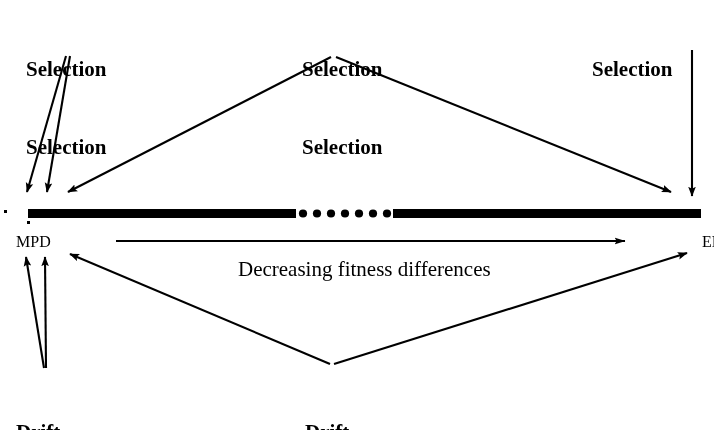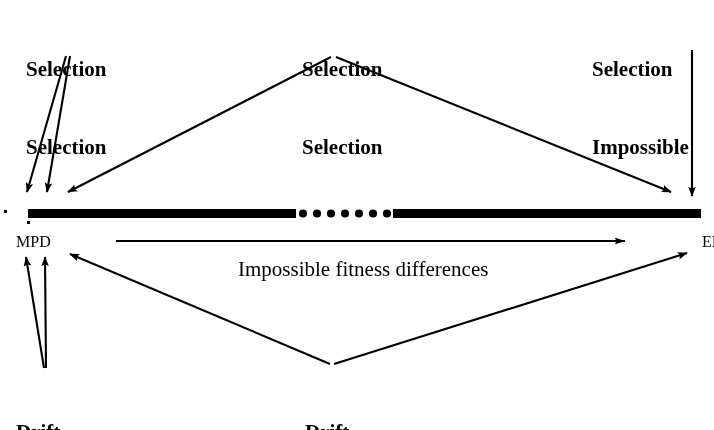--- a/index.html
+++ b/index.html
@@ -105,28 +105,27 @@
     <span>Selection</span>
   </div>
 
   <div class="lbl lbl-two-line" id="label-selection-possible">
     <span>Selection</span>
     <span>Selection</span>
   </div>
 
   <div class="lbl lbl-two-line" id="label-selection-impossible">
     <span>Selection</span>
-    <span>Impossible</span>
   </div>
 
   <div class="lbl lbl-axis" id="label-mpd">MPD</div>
 
   <div class="lbl lbl-axis" id="label-ep">EP</div>
 
-  <div class="lbl lbl-center" id="label-decreasing">Impossible fitness differences</div>
+  <div class="lbl lbl-center" id="label-decreasing">Decreasing fitness differences</div>
 
   <div class="lbl lbl-two-line" id="label-drift-impossible">
     <span>Drift</span>
     
   </div>
 
   <div class="lbl lbl-two-line" id="label-drift-possible">
     <span>Drift</span>
     
   </div>

